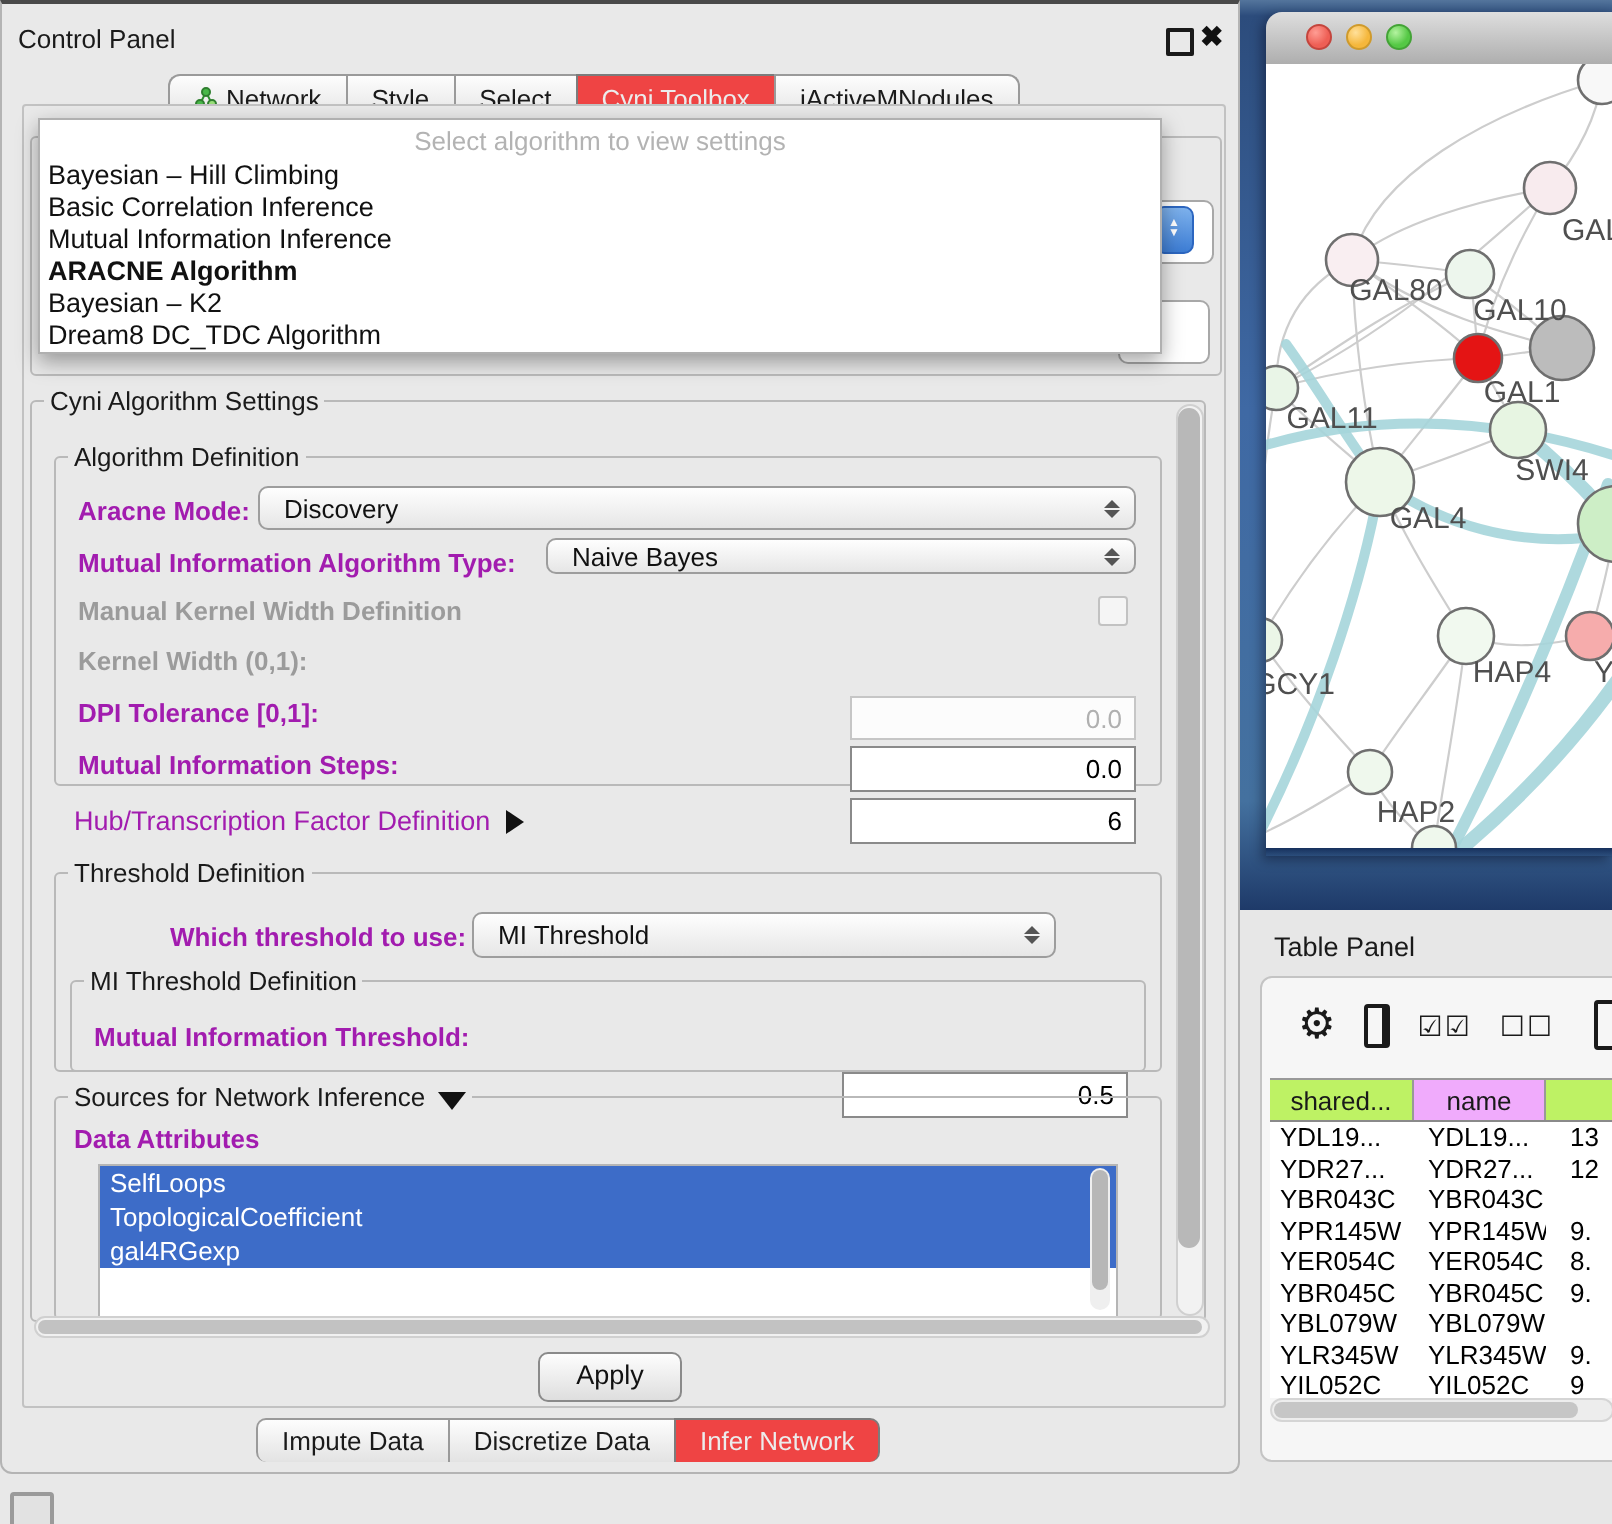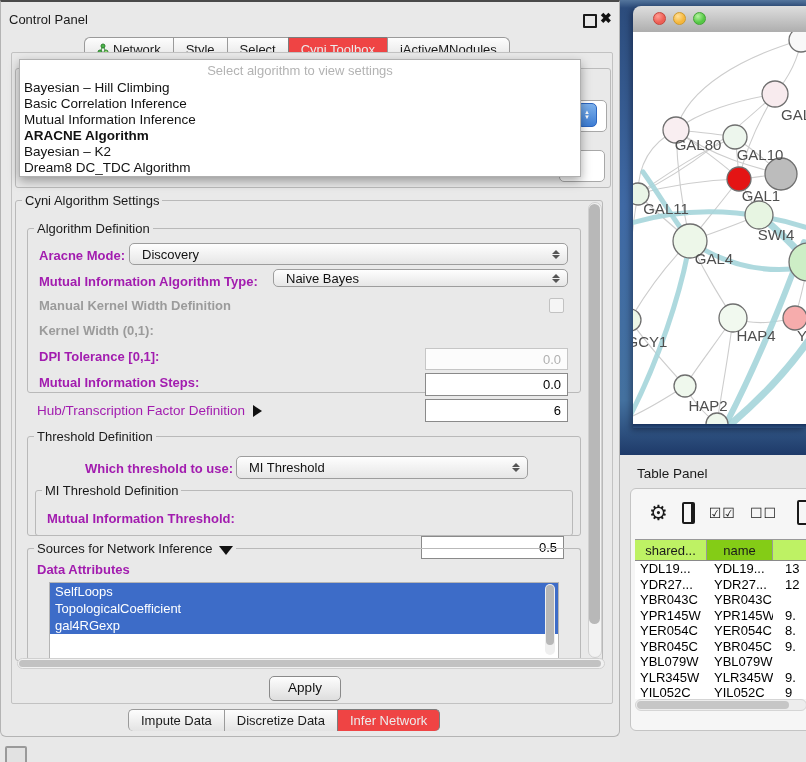--- a/index.html
+++ b/index.html
@@ -93,21 +93,21 @@
   #table-title{left:17px;top:11px;font-size:13.5px;color:#1a1a1a;}
   #table-box{left:10px;top:33px;width:180px;height:243px;background:#f6f6f6;border:1px solid #c4c4c4;border-radius:6px 0 0 6px;box-sizing:border-box;overflow:hidden;}
   #table-toolbar{left:0;top:0;width:100%;height:47px;display:flex;align-items:center;gap:14px;padding-left:18px;box-sizing:border-box;color:#1a1a1a;}
   #tb-gear{font-size:21px;}
   #tb-cols{width:18px;height:18px;border:2px solid #1a1a1a;border-radius:2px;position:relative;}
   #tb-cols:after{content:"";position:absolute;left:7px;top:0;width:2px;height:100%;background:#1a1a1a;}
   .tb-checks{font-size:14px;letter-spacing:1px;}
   #tb-doc{width:16px;height:21px;border:2px solid #1a1a1a;border-radius:2px;margin-left:6px;}
   #table-grid{left:4px;top:50px;width:176px;height:160px;background:#fff;overflow:hidden;}
   .thead{display:flex;height:22px;border-top:1px solid #999;border-bottom:1px solid #8a8a8a;box-sizing:border-box;}
-  .th{font-size:13px;color:#1a1a1a;display:flex;align-items:center;justify-content:center;border-right:1px solid #999;box-sizing:border-box;background:#84cc16;}
+  .th{font-size:13px;color:#1a1a1a;display:flex;align-items:center;justify-content:center;border-right:1px solid #999;box-sizing:border-box;background:#f0abfc;}
   .th.blue{background:#bef264;}
   .th.c0{width:72px;}.th.c1{width:66px;}.th.c2{flex:1;}
   .trow{display:flex;height:15.5px;}
   .tcell{font-size:13px;color:#000;white-space:nowrap;overflow:hidden;}
   .tcell.c0{width:72px;padding-left:5px;box-sizing:border-box;}
   .tcell.c1{width:66px;padding-left:7px;box-sizing:border-box;}
   .tcell.c2{flex:1;padding-left:12px;}
   #table-hscroll{left:4px;top:210px;width:172px;height:12px;background:#ededed;border:1px solid #d5d5d5;border-radius:6px;box-sizing:border-box;}
   #table-hthumb{left:6px;top:212px;width:152px;height:8px;background:#c6c6c6;border-radius:4px;}
 

